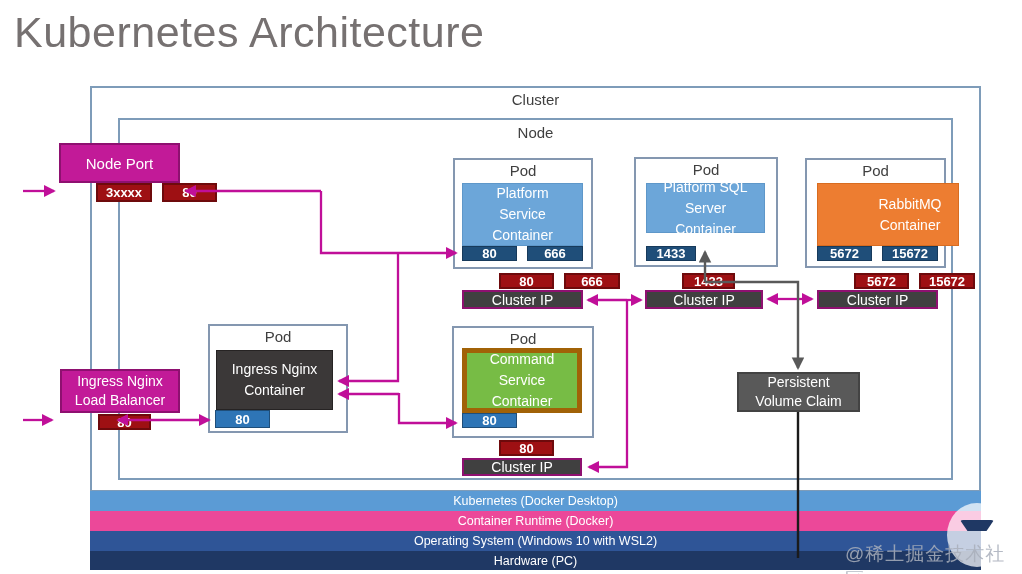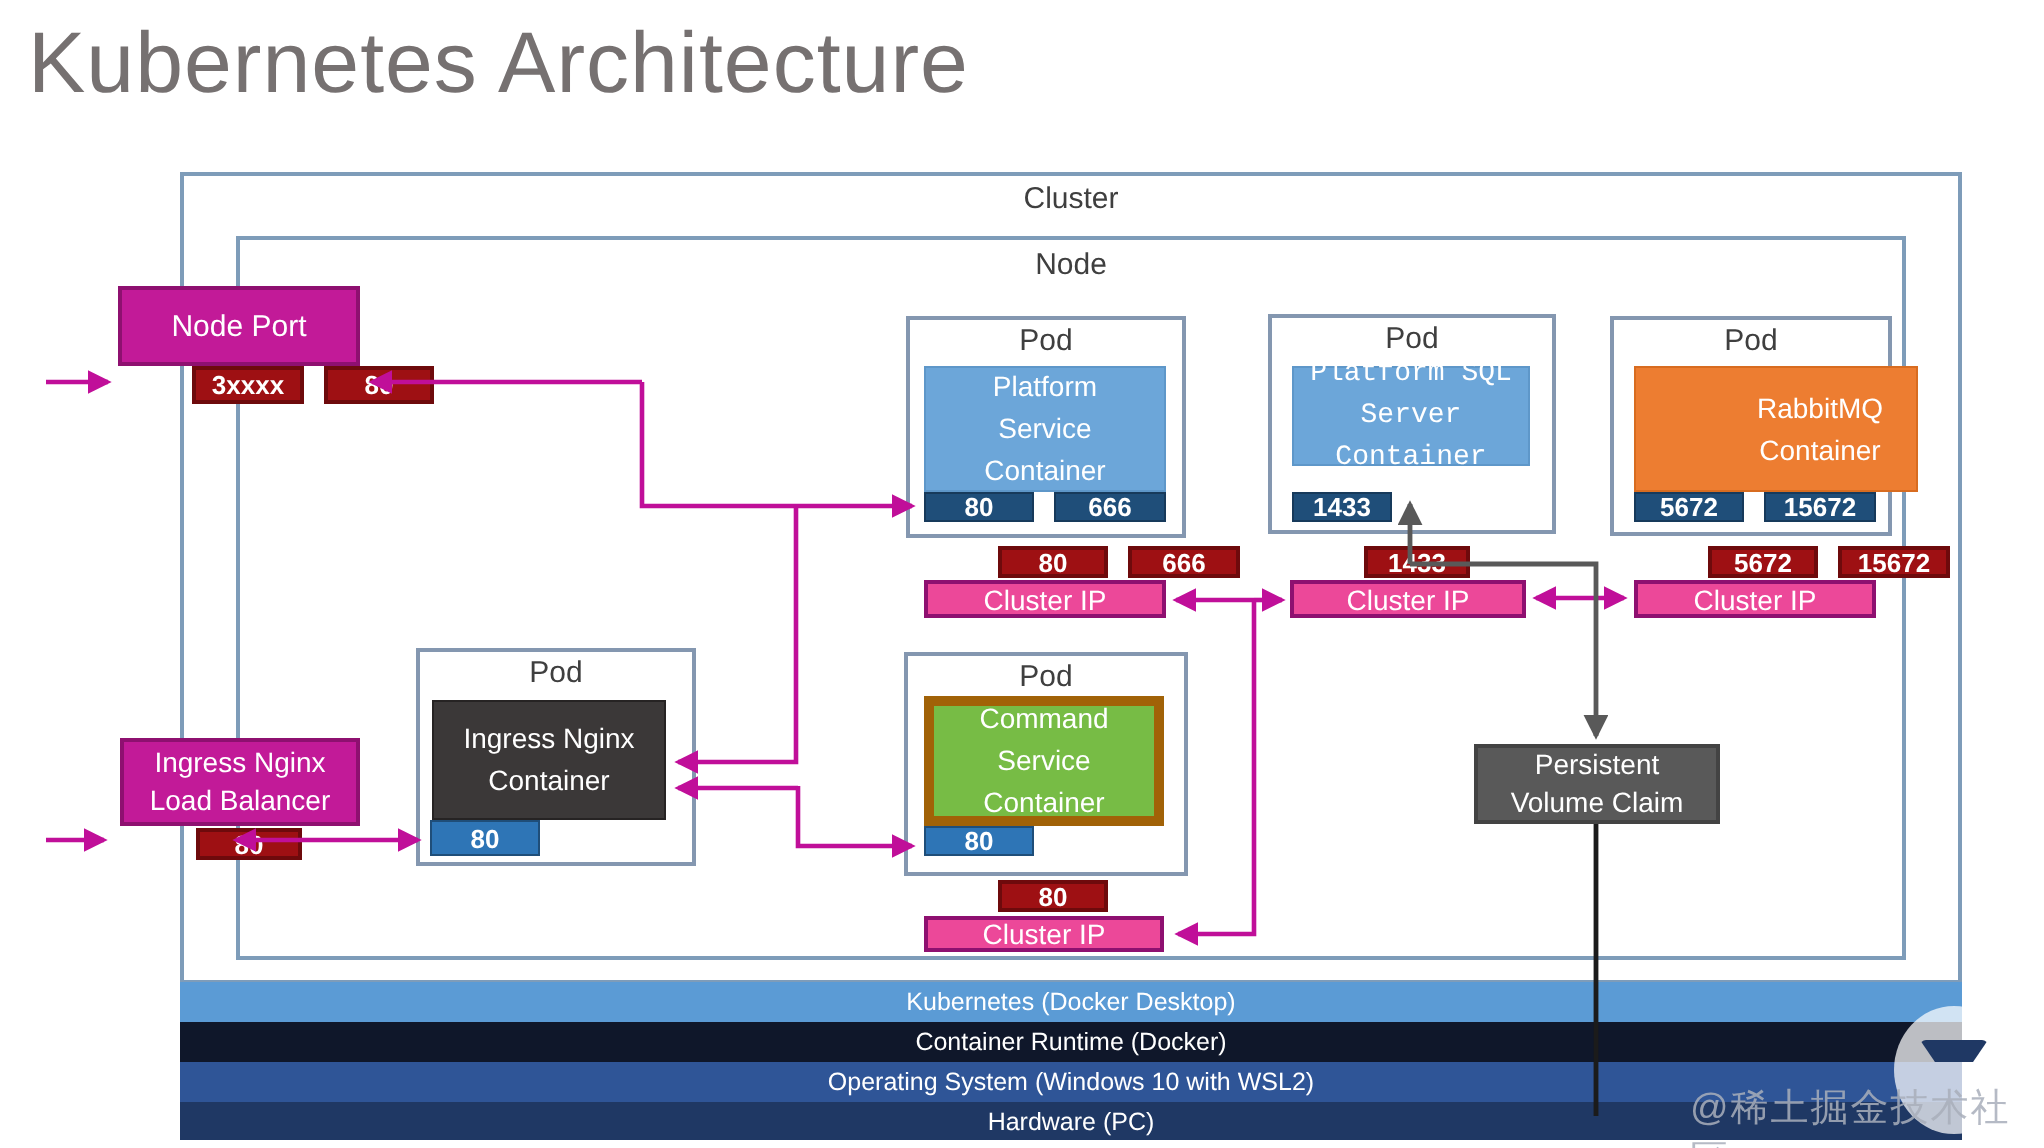--- a/index.html
+++ b/index.html
@@ -8,21 +8,21 @@
   .stage{position:relative;width:1022px;height:574px;background:#fff;}
   .abs{position:absolute;box-sizing:border-box;}
   .flexc{display:flex;align-items:center;justify-content:center;text-align:center;}
   .prel{white-space:pre-line;}
   .title{font-size:43px;color:#767171;font-weight:400;letter-spacing:0.5px;}
   .frame{border:2px solid #7E9CB9;background:#fff;}
   .framelabel{font-size:15px;color:#3F3F3F;}
   .podframe{border:2px solid #8497B0;background:#fff;}
   .podlabel{font-size:15px;color:#3F3F3F;}
   .magenta{background:#C21A98;border:2px solid #8E1070;color:#fff;}
-  .clusterip{background:#ec4899;border:2px solid #8E1070;color:#fff;font-size:14px;}
+  .clusterip{background:#404040;border:2px solid #8E1070;color:#fff;font-size:14px;}
   .redport{background:#9E1013;border:2px solid #6E0A0C;color:#fff;font-size:13px;font-weight:700;margin-left:37px;}
   .navyport{background:#1F4E79;border:1px solid #173A5B;color:#fff;font-size:13px;font-weight:700;}
   .blueport{background:#2E75B6;border:1px solid #1F4E79;color:#fff;font-size:13px;font-weight:700;}
   .containerbox{color:#fff;font-size:14px;line-height:21px;}
   .ltblue{background:#6CA6D9;border:1px solid #5E97C9;}
   .orange{background:#ED7D31;border:1px solid #D86C20;}
   .green{background:#77BC45;border:5px solid #a16207;}
   .darkbox{background:#3B3838;border:1px solid #262323;}
   .pvc{background:#595959;border:2px solid #434343;color:#fff;font-size:14px;line-height:19px;}
   .bar{color:#fff;font-size:12.5px;}
@@ -39,21 +39,21 @@
 <div class="stage">
 
   <div class="abs title" style="left:14px;top:8px;">Kubernetes Architecture</div>
 
   <div class="abs frame" style="left:90px;top:86px;width:891px;height:406px;"></div>
   <div class="abs framelabel flexc" style="left:90px;top:90px;width:891px;height:18px;">Cluster</div>
   <div class="abs frame" style="left:118px;top:118px;width:835px;height:362px;"></div>
   <div class="abs framelabel flexc" style="left:118px;top:123px;width:835px;height:18px;">Node</div>
 
   <div class="abs bar flexc" style="left:90px;top:491px;width:891px;height:20px;background:#5B9BD5;">Kubernetes (Docker Desktop)</div>
-  <div class="abs bar flexc" style="left:90px;top:511px;width:891px;height:20px;background:#0f172a;text-align:right;">Container Runtime (Docker)</div>
+  <div class="abs bar flexc" style="left:90px;top:511px;width:891px;height:20px;background:#ec4899;text-align:right;">Container Runtime (Docker)</div>
   <div class="abs bar flexc" style="left:90px;top:531px;width:891px;height:20px;background:#2F5597;">Operating System (Windows 10 with WSL2)</div>
   <div class="abs magenta flexc" style="left:59px;top:143px;width:121px;height:40px;font-size:15px;">Node Port</div>
 
   <div class="abs bar flexc" style="left:90px;top:551px;width:891px;height:19px;background:#1F3864;">Hardware (PC)</div>
   <div class="abs redport flexc" style="left:59px;top:183px;width:56px;height:19px;">3xxxx</div>
   <div class="abs redport flexc" style="left:125px;top:183px;width:55px;height:19px;">80</div>
 
   <div class="abs magenta flexc prel" style="left:60px;top:369px;width:120px;height:44px;font-size:14px;line-height:19px;">Ingress Nginx
 Load Balancer</div>
   <div class="abs redport flexc" style="left:61px;top:414px;width:53px;height:16px;">80</div>
@@ -64,21 +64,21 @@
 Service
 Container</div>
   <div class="abs navyport flexc" style="left:462px;top:246px;width:55px;height:15px;">80</div>
   <div class="abs navyport flexc" style="left:527px;top:246px;width:56px;height:15px;">666</div>
   <div class="abs redport flexc" style="left:462px;top:273px;width:55px;height:16px;">80</div>
   <div class="abs redport flexc" style="left:527px;top:273px;width:56px;height:16px;">666</div>
   <div class="abs clusterip flexc" style="left:462px;top:290px;width:121px;height:19px;">Cluster IP</div>
 
   <div class="abs podframe" style="left:634px;top:157px;width:144px;height:110px;"></div>
   <div class="abs podlabel flexc" style="left:634px;top:160px;width:144px;height:18px;">Pod</div>
-  <div class="abs containerbox ltblue flexc prel" style="left:646px;top:183px;width:119px;height:50px;font-family:Liberation Mono, monospace;">Platform SQL
+  <div class="abs containerbox ltblue flexc prel" style="left:646px;top:183px;width:119px;height:50px;">Platform SQL
 Server
 Container</div>
   <div class="abs navyport flexc" style="left:646px;top:246px;width:50px;height:15px;">1433</div>
   <div class="abs redport flexc" style="left:645px;top:273px;width:53px;height:16px;">1433</div>
   <div class="abs clusterip flexc" style="left:645px;top:290px;width:118px;height:19px;">Cluster IP</div>
 
   <div class="abs podframe" style="left:805px;top:158px;width:141px;height:110px;"></div>
   <div class="abs podlabel flexc" style="left:805px;top:161px;width:141px;height:18px;">Pod</div>
   <div class="abs containerbox orange flexc prel" style="left:817px;top:183px;width:142px;height:63px;padding-left:44px;">RabbitMQ
 Container</div>

